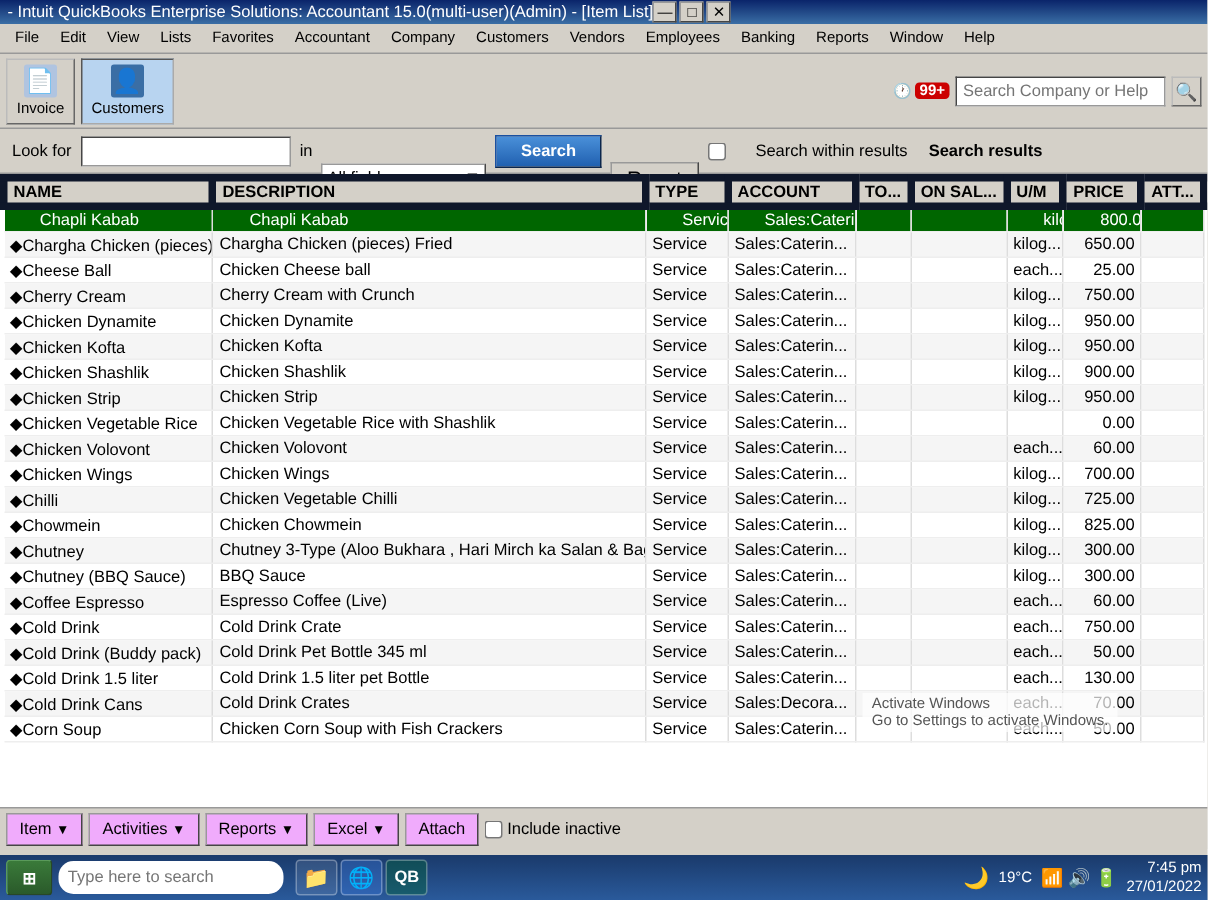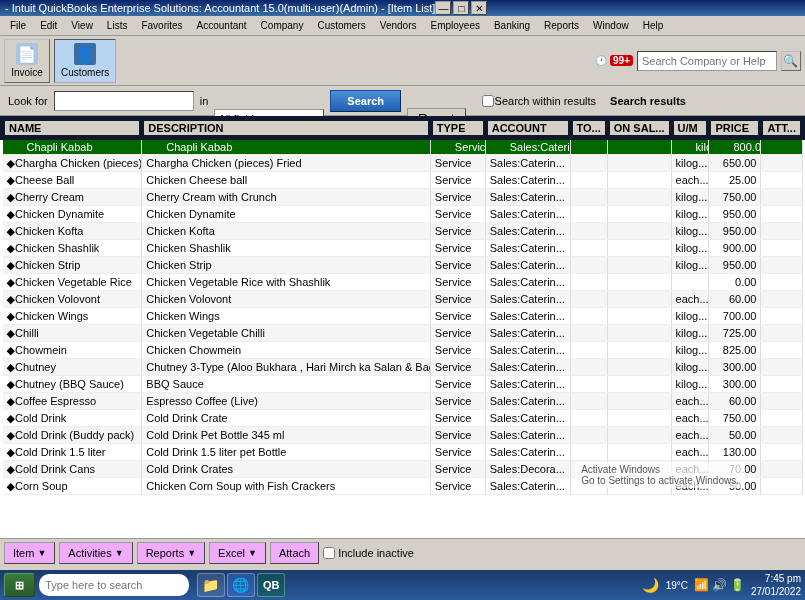--- a/index.html
+++ b/index.html
@@ -136,21 +136,21 @@
     }
     #reset-btn {
       background: #d4d0c8;
       border: 1px outset #999;
       height: 22px;
       padding: 0 10px;
       cursor: pointer;
       font-size: 14px;
       margin-top: 37px;
     }
-    #search-within-check { display: flex; align-items: center; gap: 1px; margin-left: 10px; }
+    #search-within-check { display: flex; align-items: center; gap: 20px; }
     #search-results-label { font-size: 11px; font-weight: bold; margin-left: 8px; }
 
     
     #table-container {
       background: white;
       height: calc(600px - 20px - 20px - 50px - 30px - 28px - 30px);
       overflow-y: auto;
       overflow-x: hidden;
       position: relative;
     }

